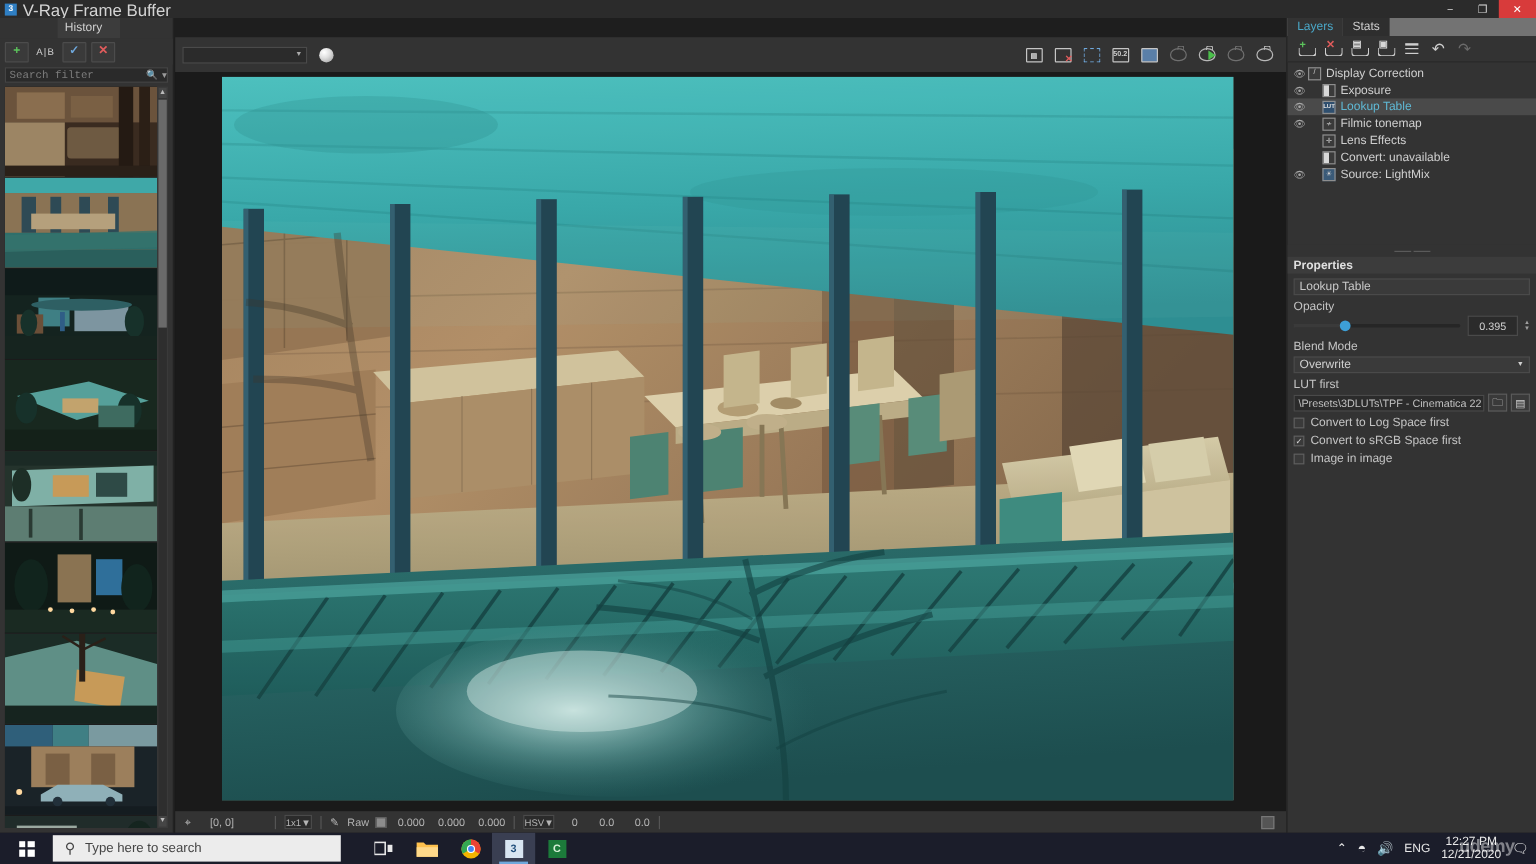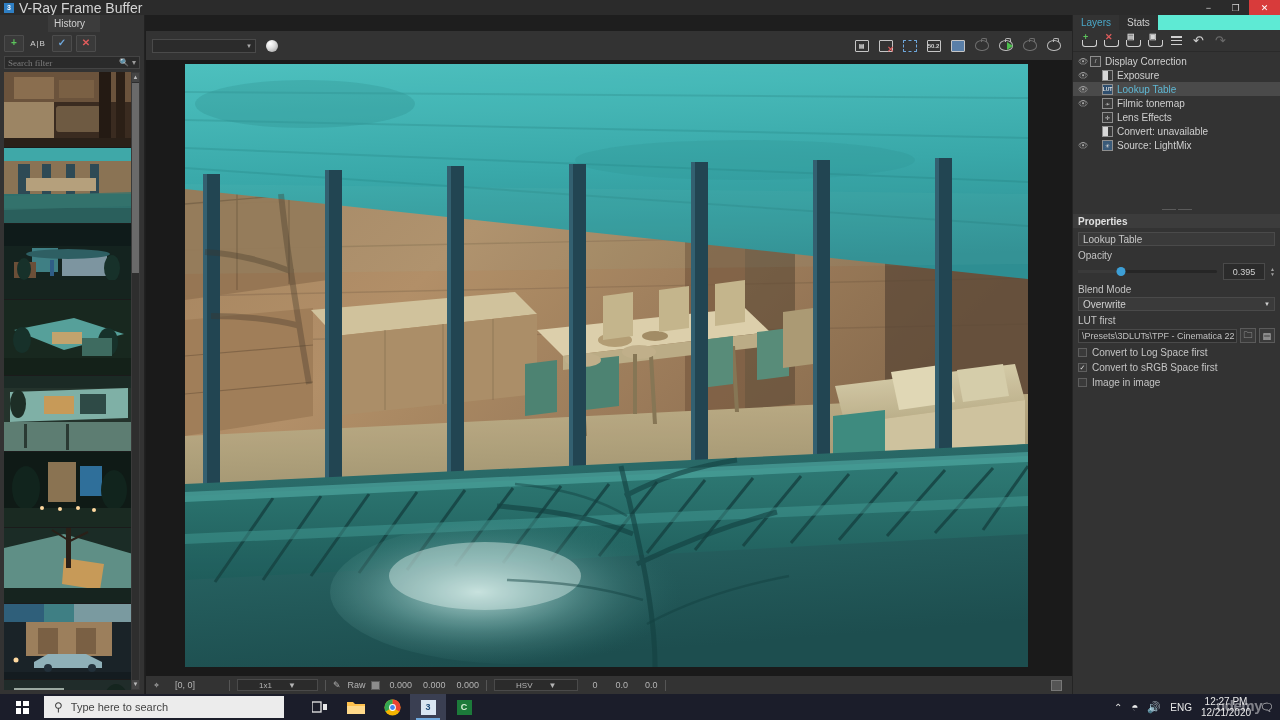--- a/index.html
+++ b/index.html
@@ -51,21 +51,21 @@
   }
   .hbtn .gl { font-size:10px; font-weight:bold; line-height:1; }
   .hbtn.ab { background:transparent; border:none; color:#d0d0d0; font-size:8px; letter-spacing:1px; }
   .search-row {
     margin:2px 4px 2px 4px; height:13px; background:#2a2a2a;
     border:1px solid #444; display:flex; align-items:center;
     padding:0 3px; position:relative;
   }
   .search-row input {
     flex:1; background:transparent; border:none; outline:none;
-    color:#8a8a8a; font-size:9px; font-family:Liberation Serif, serif;
+    color:#8a8a8a; font-size:9px; font-family:Liberation Mono, monospace;
   }
   .search-row input::placeholder { color:#7d7d7d; }
   .search-icons { display:flex; gap:3px; align-items:center; color:#9a9a9a; font-size:8px; }
   .thumbs {
     position:absolute; left:4px; top:57px; width:129px; height:618px;
     overflow:hidden; background:#2a2a2a;
   }
   .thumb { width:129px; height:76px; position:relative; overflow:hidden; border-bottom:1px solid #1b1b1b; }
   .hscroll {
     position:absolute; right:4px; top:57px; width:9px; height:618px;
@@ -134,31 +134,31 @@
 
   
   .statusbar {
     position:absolute; left:146px; top:676px; width:926px; height:18px;
     background:#333333; display:flex; align-items:center; font-size:9px;
     color:#b4b4b4; gap:0px;
   }
   .sb-sep { width:1px; height:11px; background:#555; margin:0 7px; }
   .sb-mini-combo {
     height:12px; background:#2b2b2b; border:1px solid #4a4a4a;
-    display:flex; align-items:center; padding:0 21px; gap:16px; font-size:8px;
+    display:flex; align-items:center; padding:0 0; gap:0; font-size:8px;
   }
   .sb-swatch { width:9px; height:9px; background:#8c8c8c; border:1px solid #5a5a5a; }
   .grip { position:absolute; right:10px; width:11px; height:11px; background:#555; border:1px solid #777; }
 
   
   .rpanel {
     position:absolute; left:1072px; top:15px; width:208px; height:679px;
     background:#333333; border-left:1px solid #242424;
   }
-  .rtabs { display:flex; height:15px; background:#5eead4; }
+  .rtabs { display:flex; height:15px; background:#737373; }
   .rtab {
     padding:0 8px; font-size:10px; display:flex; align-items:center;
     color:#4aa8c8; background:#333;
   }
   .rtab.inactive { color:#cfcfcf; background:#2e2e2e; }
   .layer-toolbar {
     height:22px; display:flex; align-items:center; gap:5px; padding-left:7px;
     background:#333; border-bottom:1px solid #2a2a2a;
   }
   .ltbtn { width:17px; height:16px; position:relative; display:flex; align-items:center; justify-content:center; }

